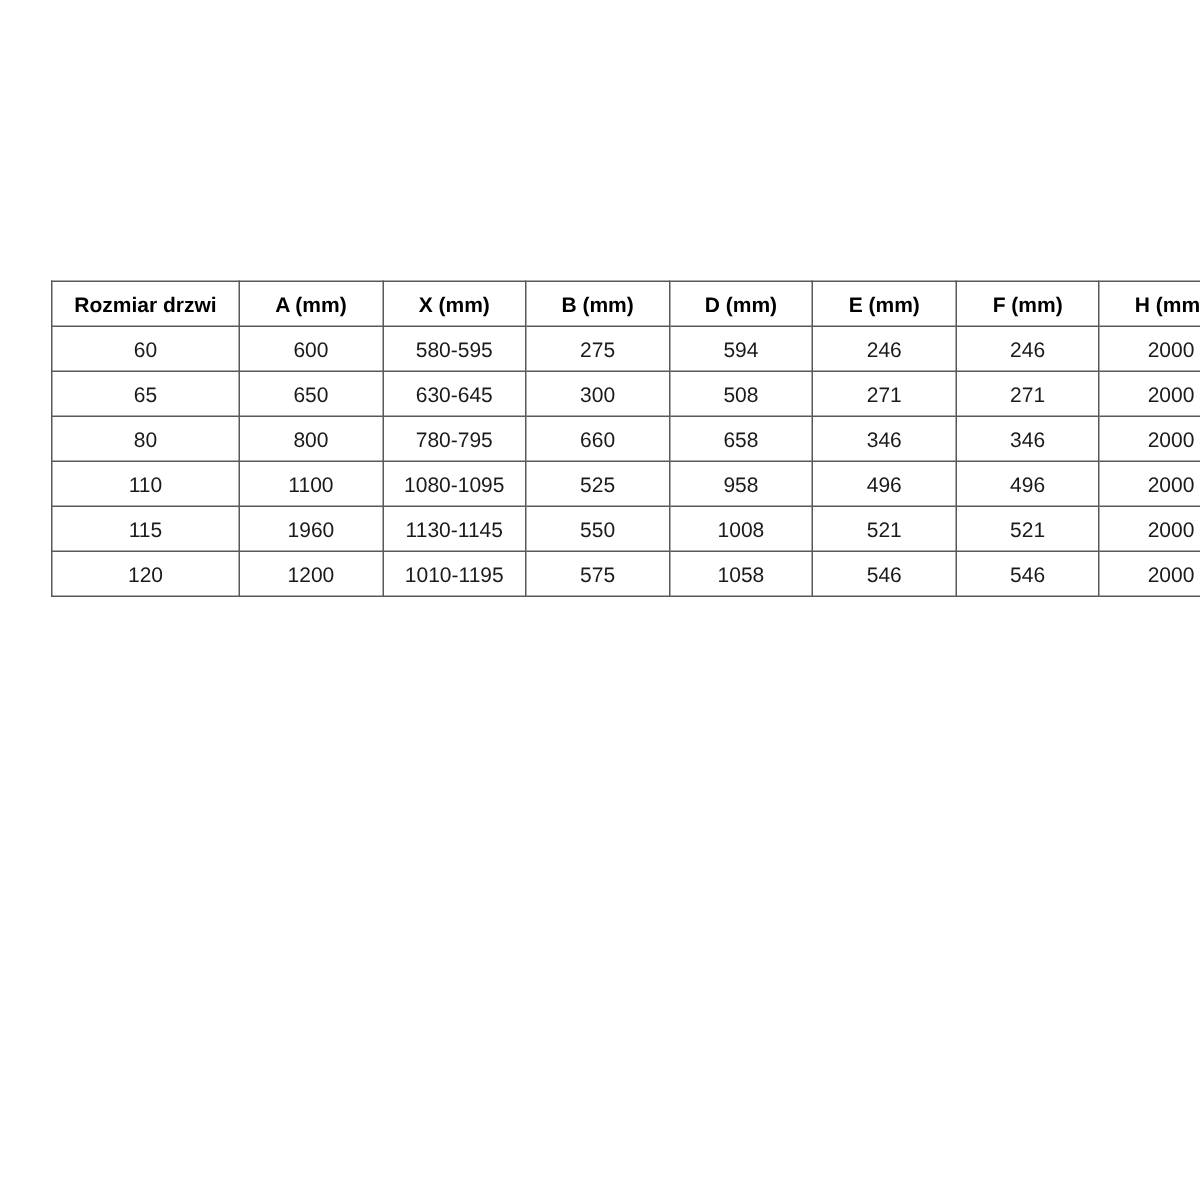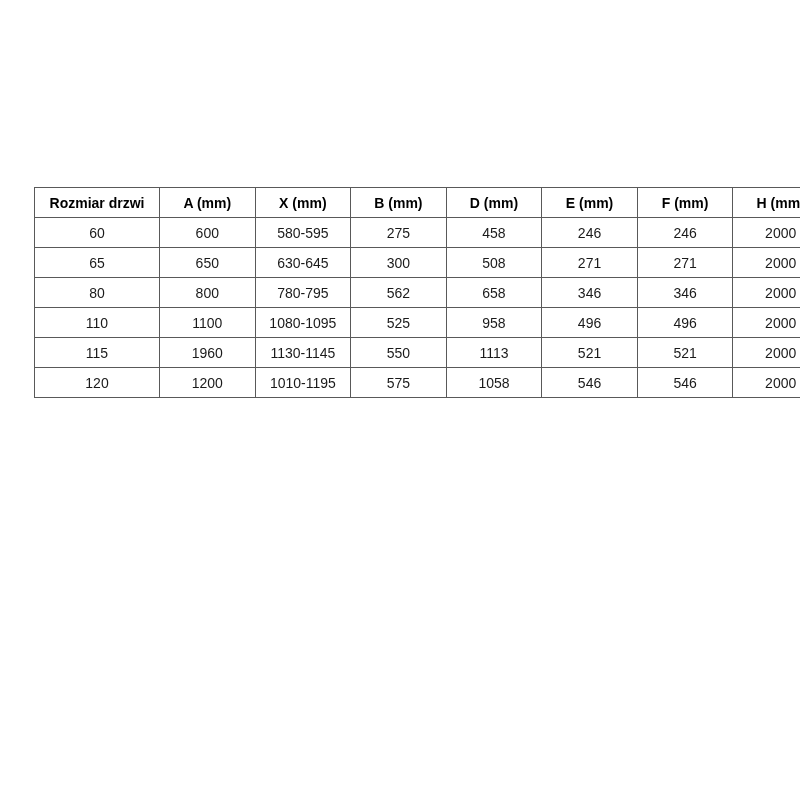--- a/index.html
+++ b/index.html
@@ -70,61 +70,61 @@
           <th>F (mm)</th>
           <th>H (mm)</th>
         </tr>
     </thead>
     <tbody>
         <tr>
           <td>60</td>
           <td>600</td>
           <td>580-595</td>
           <td>275</td>
-          <td>458</td>
+          <td>594</td>
           <td>246</td>
           <td>246</td>
           <td>2000</td>
         </tr>
         <tr>
           <td>65</td>
           <td>650</td>
           <td>630-645</td>
           <td>300</td>
           <td>508</td>
           <td>271</td>
           <td>271</td>
           <td>2000</td>
         </tr>
         <tr>
           <td>80</td>
           <td>800</td>
           <td>780-795</td>
-          <td>562</td>
+          <td>660</td>
           <td>658</td>
           <td>346</td>
           <td>346</td>
           <td>2000</td>
         </tr>
         <tr>
           <td>110</td>
           <td>1100</td>
           <td>1080-1095</td>
           <td>525</td>
           <td>958</td>
           <td>496</td>
           <td>496</td>
           <td>2000</td>
         </tr>
         <tr>
           <td>115</td>
           <td>1960</td>
           <td>1130-1145</td>
           <td>550</td>
-          <td>1113</td>
+          <td>1008</td>
           <td>521</td>
           <td>521</td>
           <td>2000</td>
         </tr>
         <tr>
           <td>120</td>
           <td>1200</td>
           <td>1010-1195</td>
           <td>575</td>
           <td>1058</td>

